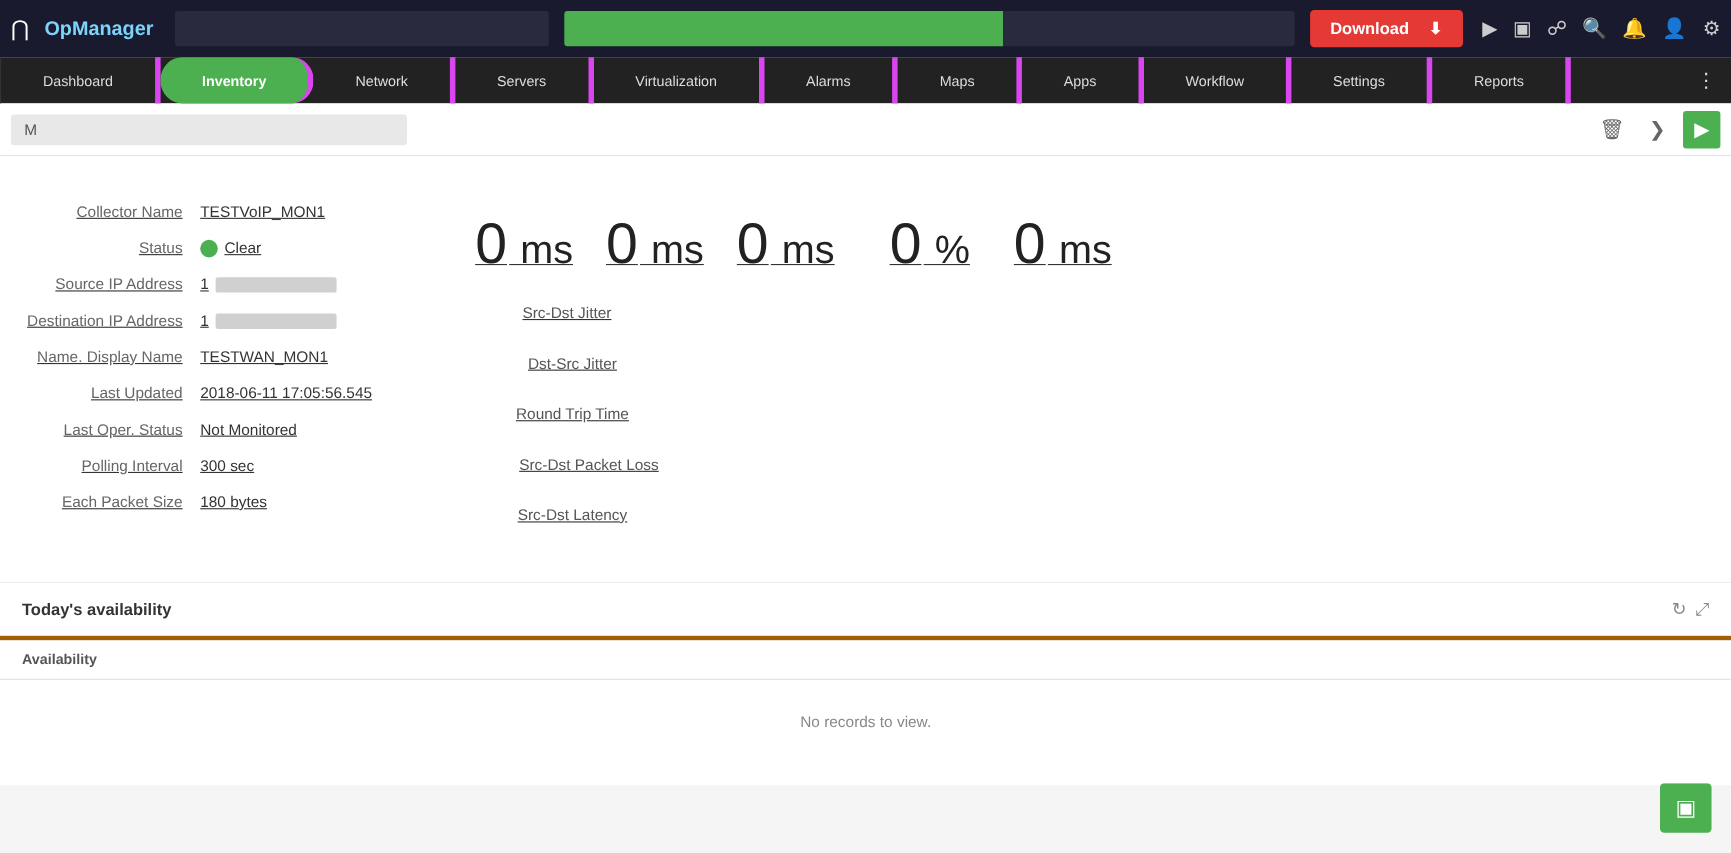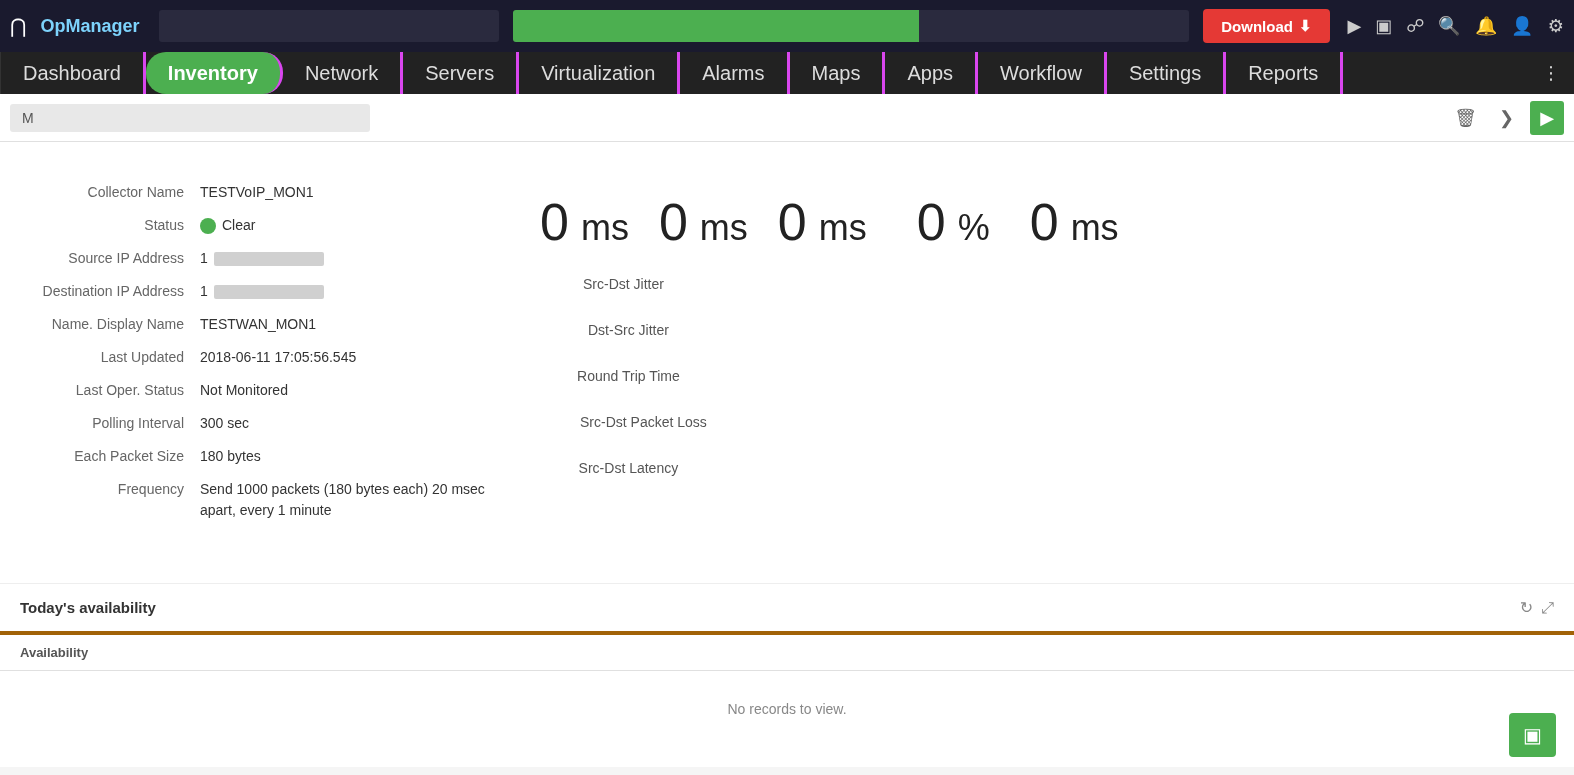--- a/index.html
+++ b/index.html
@@ -48,21 +48,21 @@
       background: #e53935;
       color: #fff;
       border: none;
       border-radius: 4px;
       padding: 8px 18px;
       font-size: 15px;
       font-weight: bold;
       cursor: pointer;
       display: flex;
       align-items: center;
-      gap: 6px;
+      gap: 18px;
       white-space: nowrap;
     }
     .top-icons {
       display: flex;
       align-items: center;
       gap: 14px;
       margin-left: 8px;
     }
     .top-icon {
       color: #ccc;
@@ -73,28 +73,28 @@
     
     .nav-bar {
       display: flex;
       align-items: center;
       background: #222;
       height: 42px;
       padding: 0 0 0 0;
     }
     .nav-item {
       color: #ddd;
-      padding: 0 22px;
+      padding: 0 38px;
       height: 42px;
       display: flex;
       align-items: center;
-      font-size: 20px;
+      font-size: 13px;
       cursor: pointer;
       white-space: nowrap;
-      border-right: 3px solid #d946ef;
+      border-right: 5px solid #d946ef;
     }
     .nav-item:first-child { border-left: 1px solid #333; }
     .nav-item.active {
       background: #4caf50;
       color: #fff;
       font-weight: bold;
       border-radius: 20px;
     }
     .nav-spacer { flex: 1; }
     .nav-more {
@@ -146,21 +146,22 @@
       border-radius: 3px;
       padding: 6px 10px;
       font-size: 18px;
       cursor: pointer;
     }
 
     
     .main-content {
       background: #fff;
       margin: 0;
-      padding: 20px 30px;
+      padding: 20px 12px;
+      text-decoration: underline;
     }
 
     
     .info-section {
       display: flex;
       gap: 40px;
       padding: 20px 0 30px 0;
     }
     .info-table {
       min-width: 380px;
@@ -402,24 +403,20 @@
       <div class="info-row">
         <span class="info-label">Polling Interval</span>
         <span class="info-value">300 sec</span>
       </div>
 
       <div class="info-row">
         <span class="info-label">Each Packet Size</span>
         <span class="info-value">180 bytes</span>
       </div>
 
-      <div class="info-row">
-        <span class="info-label">Frequency</span>
-        <span class="info-value" style="max-width: 300px; white-space: normal;">Send 1000 packets (180 bytes each) 20 msec apart, every 1 minute</span>
-      </div>
 
     </div>
 
     <div class="metrics-panel">
       <div class="metrics-values">
         <span>
           <span class="metric-value">0</span><span class="metric-unit"> ms</span>
         </span>
         <span>
           <span class="metric-value">0</span><span class="metric-unit"> ms</span>

